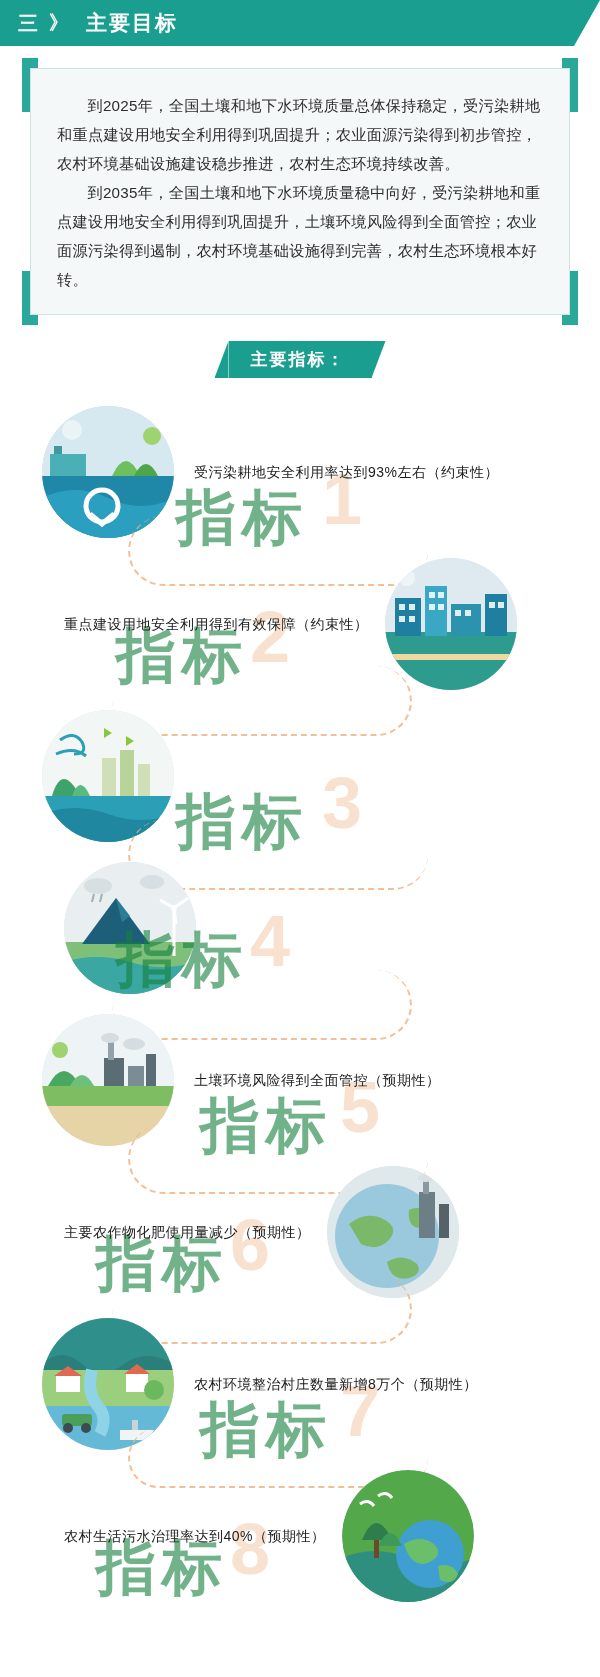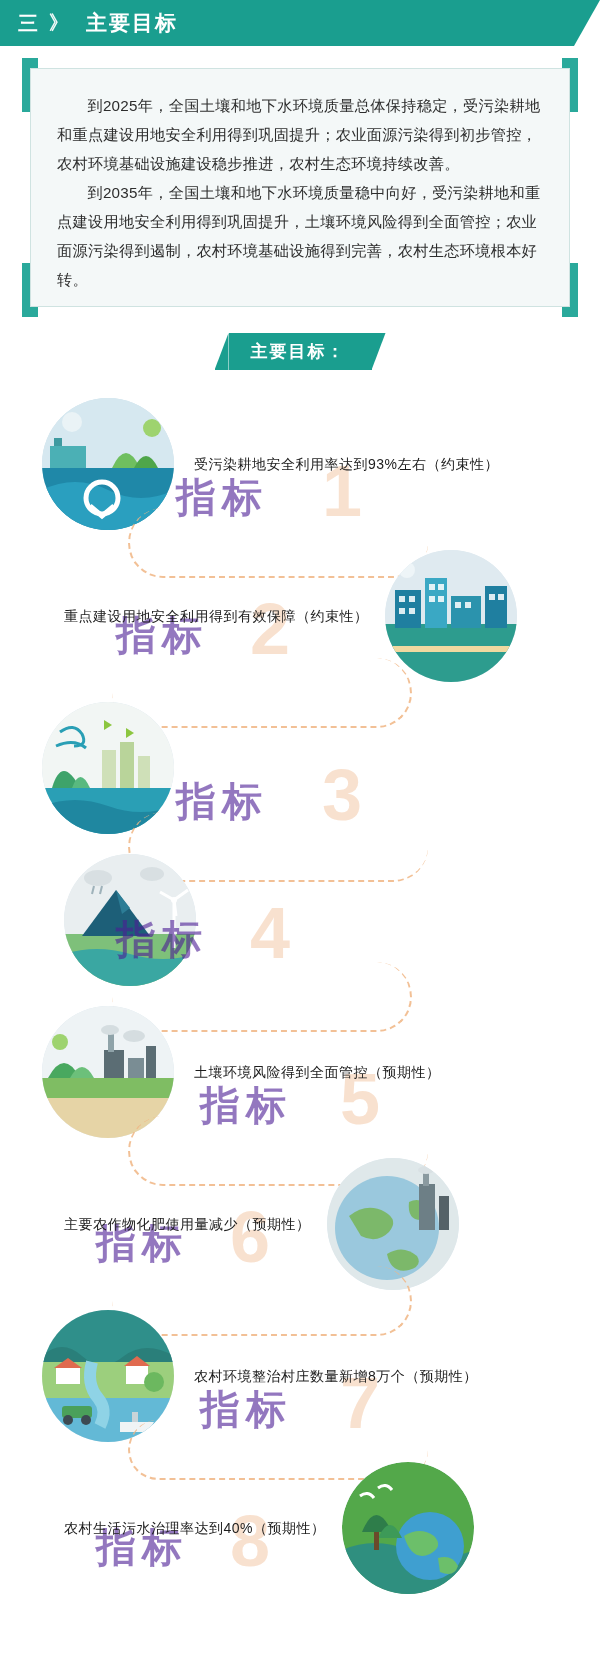--- a/index.html
+++ b/index.html
@@ -59,21 +59,21 @@
   }
 
   
   .intro-wrap {
     margin: 22px 30px 0 30px;
     position: relative;
   }
   .intro-card {
     background: #f4f8f8;
     border: 1px solid #cfe3e1;
-    padding: 22px 26px 12px 26px;
+    padding: 22px 26px 20px 26px;
     position: relative;
   }
   .intro-card p {
     font-size: 15.2px;
     line-height: 29px;
     color: #2d2d2d;
     text-indent: 2em;
     letter-spacing: .3px;
   }
   .corner {
@@ -164,23 +164,23 @@
     font-size: 72px;
     font-weight: bold;
     color: #f4c9a8;
     opacity: .55;
     z-index: 1;
     letter-spacing: 4px;
     pointer-events: none;
   }
   .ghost-label {
     position: absolute;
-    font-size: 40px;
-    font-weight: bold;
-    color: #4c1d95;
+    font-size: 60px;
+    font-weight: bold;
+    color: #15803d;
     opacity: .6;
     z-index: 1;
     letter-spacing: 6px;
     pointer-events: none;
     white-space: nowrap;
   }
 
   
   .connector {
     position: absolute;
@@ -208,21 +208,21 @@
     <div class="corner tr"></div>
     <div class="corner bl"></div>
     <div class="corner br"></div>
     <div class="intro-card">
       <p>到2025年，全国土壤和地下水环境质量总体保持稳定，受污染耕地和重点建设用地安全利用得到巩固提升；农业面源污染得到初步管控，农村环境基础设施建设稳步推进，农村生态环境持续改善。</p>
       <p>到2035年，全国土壤和地下水环境质量稳中向好，受污染耕地和重点建设用地安全利用得到巩固提升，土壤环境风险得到全面管控；农业面源污染得到遏制，农村环境基础设施得到完善，农村生态环境根本好转。</p>
     </div>
   </div>
 
   <div class="subtitle-wrap">
-    <div class="subtitle">主要目标：</div>
+    <div class="subtitle">主要指标：</div>
   </div>
 
   <div class="indicators">
 
     <div class="ind-row">
       <div class="ind-inner left-img">
         <div class="circle">
           <svg viewBox="0 0 132 132" width="132" height="132">
             <circle cx="66" cy="66" r="66" fill="#cfe3ee"></circle>
             <rect y="0" width="132" height="70" fill="#d6e8f0"></rect>

